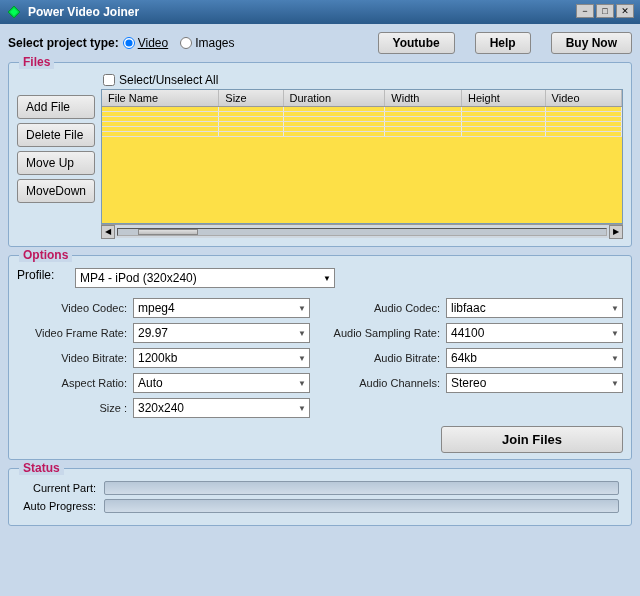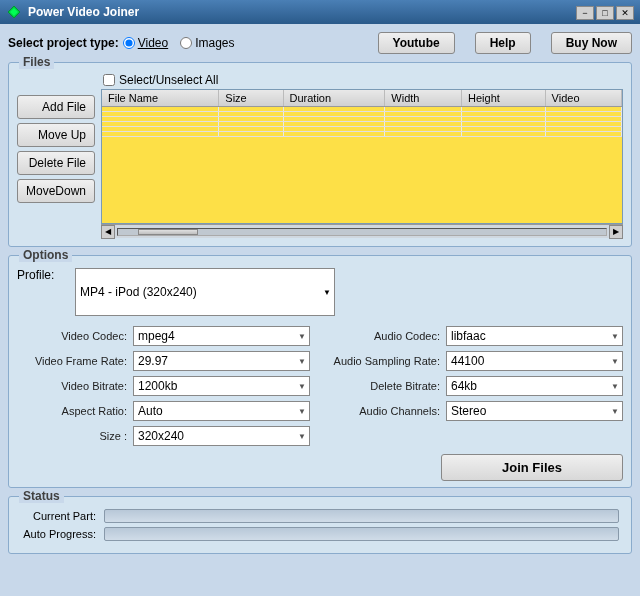--- a/index.html
+++ b/index.html
@@ -8,21 +8,21 @@
       font-size: 12px;
       background: #c8d8e8;
       width: 640px;
       height: 596px;
       overflow: hidden;
     }
     .title-bar {
       background: linear-gradient(to bottom, #4a7fb5, #2a5a8a);
       color: white;
       display: flex;
-      align-items: flex-end;
+      align-items: flex-start;
       justify-content: space-between;
       padding: 4px 6px;
       height: 24px;
     }
     .title-bar-left {
       display: flex;
       align-items: center;
       gap: 6px;
     }
     .title-bar-icon {
@@ -102,21 +102,21 @@
       position: relative;
     }
     .section-label {
       position: absolute;
       top: -8px;
       left: 10px;
       background: #c8d8ea;
       padding: 0 4px;
       font-size: 12px;
       font-weight: bold;
-      color: #404040;
+      color: #be185d;
     }
     
     
     .files-section {
       height: 185px;
     }
     .files-inner {
       margin-top: 6px;
       display: flex;
       gap: 6px;
@@ -129,21 +129,21 @@
       padding-top: 22px;
     }
     .file-btn {
       padding: 4px 8px;
       background: linear-gradient(to bottom, #f0f0f0, #d8d8d8);
       border: 1px solid #888;
       border-radius: 3px;
       cursor: pointer;
       font-size: 12px;
       width: 78px;
-      text-align: right;
+      text-align: left;
     }
     
     .file-table-area {
       flex: 1;
       display: flex;
       flex-direction: column;
     }
     .select-all-row {
       display: flex;
       align-items: center;
@@ -222,21 +222,21 @@
       display: flex;
       align-items: flex-start;
       gap: 8px;
     }
     .profile-label {
       font-size: 12px;
       width: 50px;
     }
     .profile-select {
       width: 260px;
-      padding: 16px 4px;
+      padding: 2px 4px;
       border: 1px solid #888;
       background: white;
       font-size: 12px;
       appearance: none;
       -webkit-appearance: none;
       cursor: pointer;
       position: relative;
     }
     .select-wrapper {
       position: relative;
@@ -382,22 +382,22 @@
       <button class="top-btn">Help</button>
       <button class="top-btn">Buy Now</button>
     </div>
   </div>
 
   <div class="section-group files-section">
     <span class="section-label">Files</span>
     <div class="files-inner">
       <div class="file-buttons">
         <button class="file-btn">Add File</button>
+        <button class="file-btn">Delete File</button>
         <button class="file-btn">Move Up</button>
-        <button class="file-btn">Delete File</button>
         <button class="file-btn">MoveDown</button>
       </div>
       <div class="file-table-area">
         <div class="select-all-row">
           <input type="checkbox" style="">
           <span>Select/Unselect All</span>
         </div>
         <div class="file-table-wrapper">
           <table class="file-table">
             <thead>
@@ -543,21 +543,21 @@
         </div>
         <div class="codec-row">
           <span class="codec-label">Audio Sampling Rate:</span>
           <div class="codec-select-wrapper">
             <select class="codec-select">
               <option>44100</option>
             </select>
           </div>
         </div>
         <div class="codec-row">
-          <span class="codec-label">Delete Bitrate:</span>
+          <span class="codec-label">Audio Bitrate:</span>
           <div class="codec-select-wrapper">
             <select class="codec-select">
               <option>64kb</option>
             </select>
           </div>
         </div>
         <div class="codec-row">
           <span class="codec-label">Audio Channels:</span>
           <div class="codec-select-wrapper">
             <select class="codec-select">

